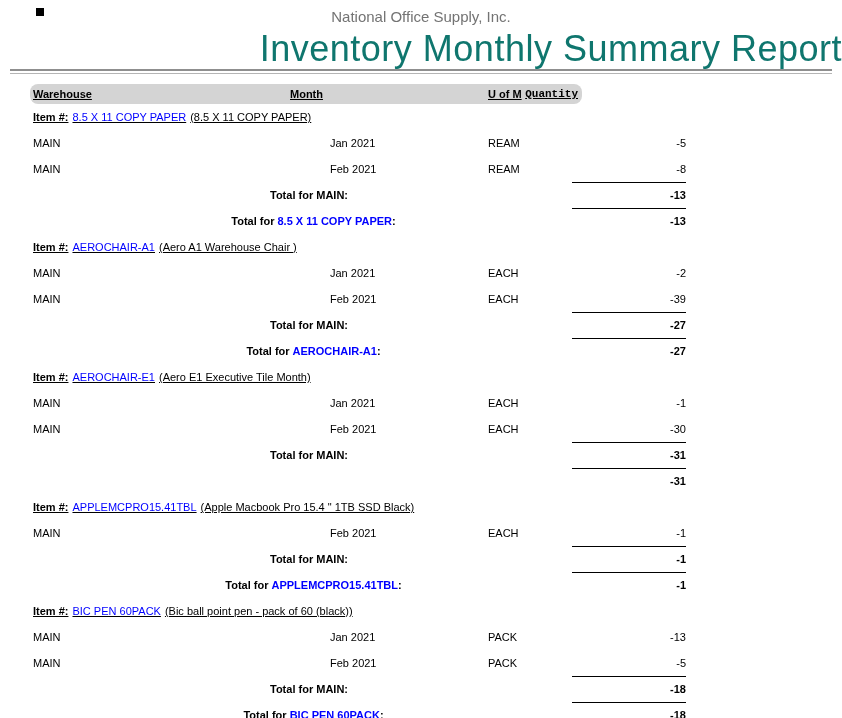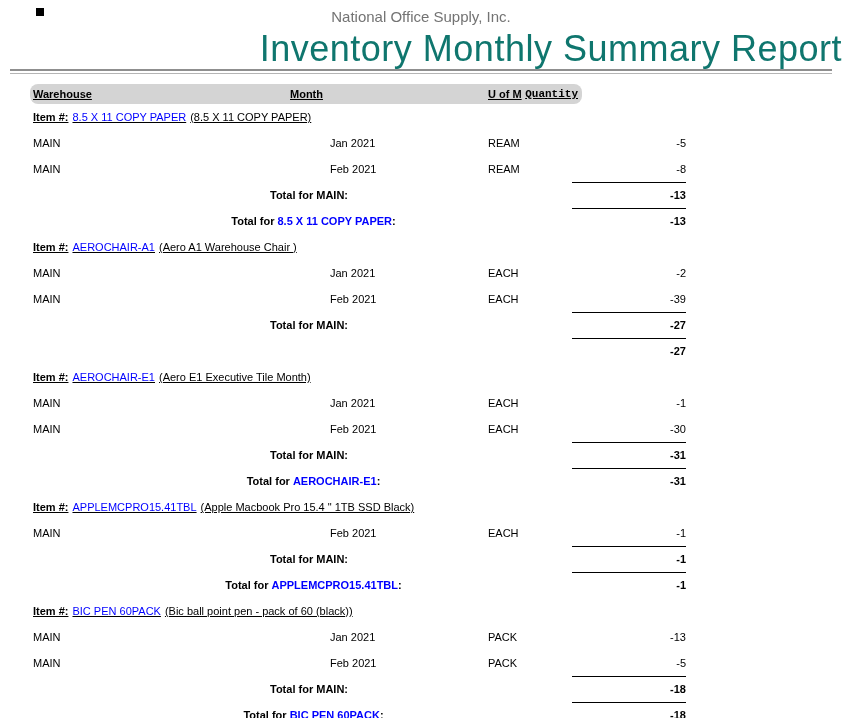--- a/index.html
+++ b/index.html
@@ -143,20 +143,23 @@
     <div class="cell cell-month">Feb 2021</div>
     <div class="cell cell-uofm">EACH</div>
     <div class="cell cell-qty">-39</div>
   </div>
 </div>
     <div class="row">
       <div class="total-label">Total for MAIN:</div>
       <div class="total-qty">-27</div>
     </div>
     <div class="row">
+      <div class="total-label item-total">
+        <span class="total-prefix">Total for</span><span class="blue">AEROCHAIR-A1</span><span>:</span>
+      </div>
       <div class="total-qty">-27</div>
     </div>
   </div>
 
   <div class="section">
     <div class="row item-line">
       <span class="lbl">Item #:</span><span class="blue code">AEROCHAIR-E1</span><span class="desc">(Aero E1 Executive Tile Month)</span>
     </div>
     <div>
   <div class="row">
@@ -171,23 +174,20 @@
     <div class="cell cell-month">Feb 2021</div>
     <div class="cell cell-uofm">EACH</div>
     <div class="cell cell-qty">-30</div>
   </div>
 </div>
     <div class="row">
       <div class="total-label">Total for MAIN:</div>
       <div class="total-qty">-31</div>
     </div>
     <div class="row">
-      <div class="total-label item-total">
-        <span class="total-prefix">Total for</span><span class="blue">AEROCHAIR-E1</span><span>:</span>
-      </div>
       <div class="total-qty">-31</div>
     </div>
   </div>
 
   <div class="section">
     <div class="row item-line">
       <span class="lbl">Item #:</span><span class="blue code">APPLEMCPRO15.41TBL</span><span class="desc">(Apple Macbook Pro 15.4 " 1TB SSD Black)</span>
     </div>
     <div>
   <div class="row">

